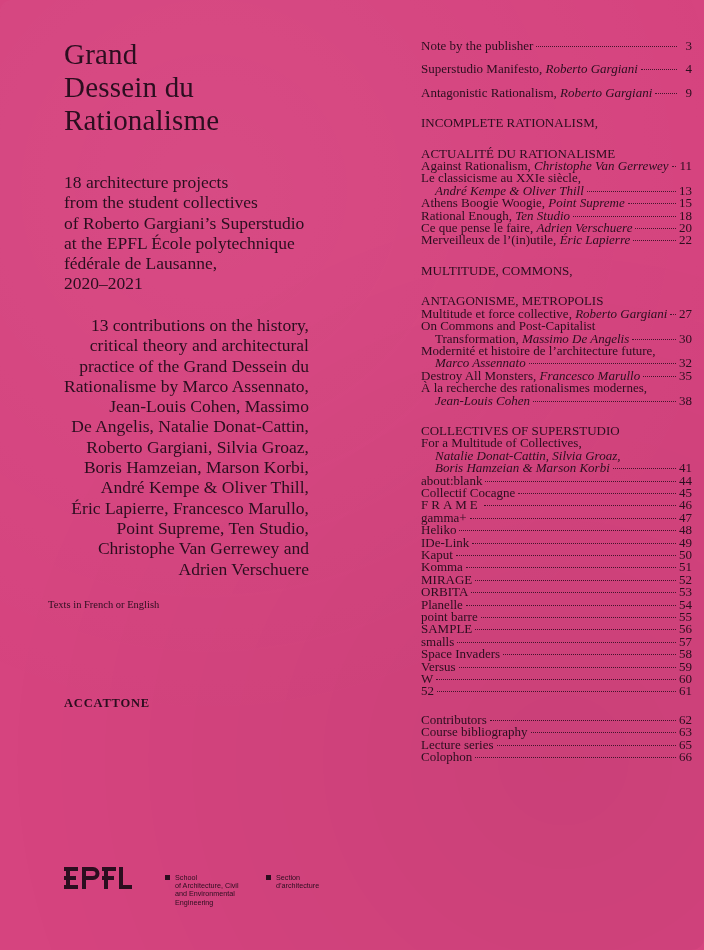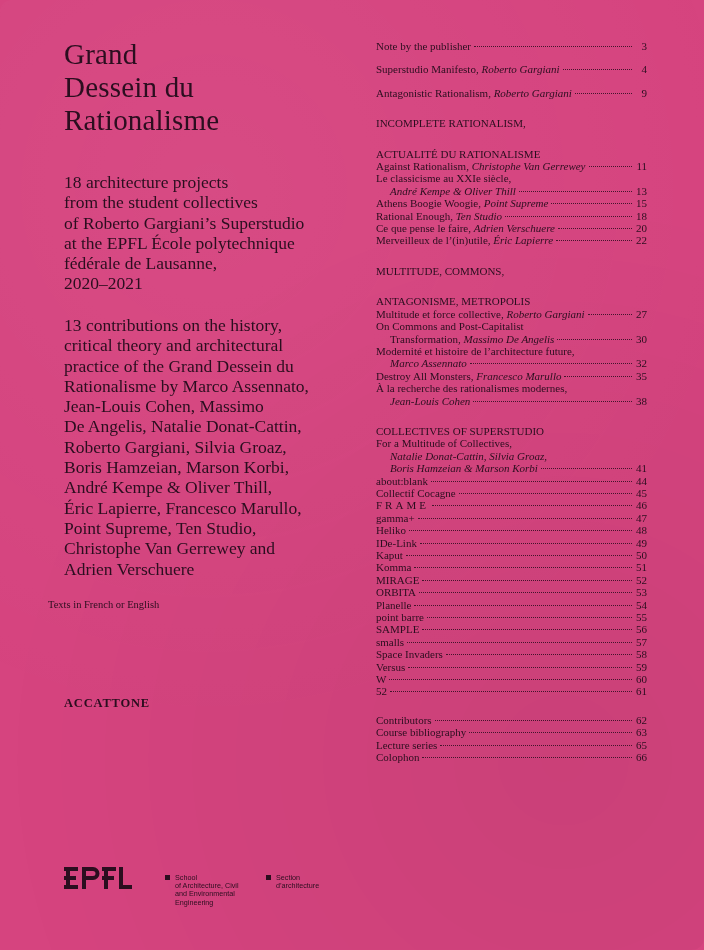--- a/index.html
+++ b/index.html
@@ -27,33 +27,33 @@
     .title span { display: block; }
     .subtitle {
       position: absolute; left: 64px; top: 172px;
       font-size: 17.5px; line-height: 20.3px;
     }
     .subtitle span { display: block; white-space: nowrap; }
     .contribs {
       position: absolute; left: 64px; top: 315px;
       font-size: 17.5px; line-height: 20.3px;
     }
-    .contribs span { display: block; white-space: nowrap; }
+    .contribs span { display: block; white-space: nowrap; text-align: right; }
     .lang-note {
       position: absolute; left: 48px; top: 599px;
       font-size: 10.5px;
     }
     .publisher {
       position: absolute; left: 64px; top: 696px;
       font-size: 12.5px; font-weight: bold; letter-spacing: 0.8px;
     }
     
     .toc {
-      position: absolute; left: 376px; top: 40px; width: 271px;
-      font-size: 11px; line-height: 12.4px;
+      position: absolute; left: 421px; top: 40px; width: 271px;
+      font-size: 13px; line-height: 12.4px;
     }
     .toc-group { margin-bottom: 11px; }
     .toc-group.top .toc-row { margin-bottom: 11px; }
     .toc-group.top .toc-row:last-child { margin-bottom: 0; }
     .toc-heading { display: block; white-space: nowrap; margin-top: 18px; }
     .toc-row {
       display: flex; align-items: baseline; white-space: nowrap;
     }
     .toc-line { display: block; white-space: nowrap; }
     .toc-row .label { flex: 0 0 auto; }

